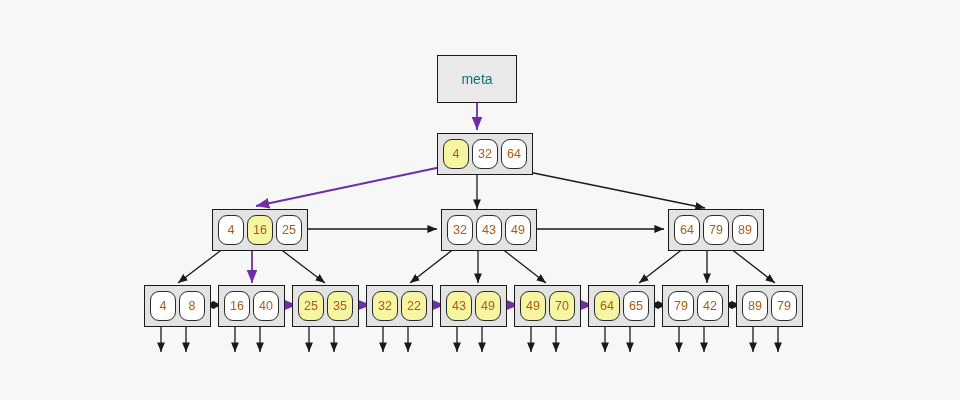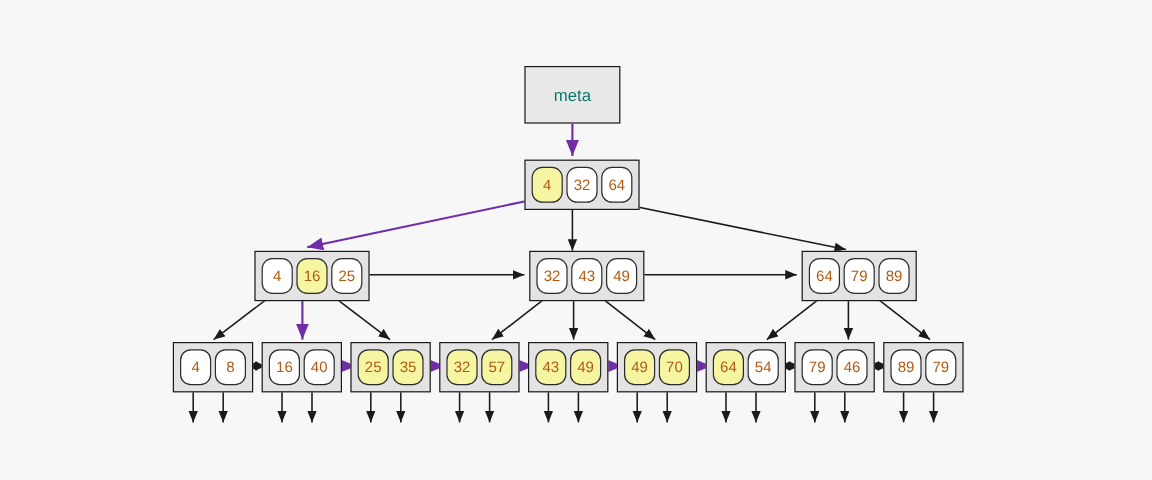--- a/index.html
+++ b/index.html
@@ -156,36 +156,36 @@
   <div class="node leaf" style="left:218px;top:285px;">
     <div class="cell">16</div>
     <div class="cell">40</div>
   </div>
   <div class="node leaf" style="left:292px;top:285px;">
     <div class="cell hl">25</div>
     <div class="cell hl">35</div>
   </div>
   <div class="node leaf" style="left:366px;top:285px;">
     <div class="cell hl">32</div>
-    <div class="cell hl">57</div>
+    <div class="cell hl">22</div>
   </div>
   <div class="node leaf" style="left:440px;top:285px;">
     <div class="cell hl">43</div>
     <div class="cell hl">49</div>
   </div>
   <div class="node leaf" style="left:514px;top:285px;">
     <div class="cell hl">49</div>
     <div class="cell hl">70</div>
   </div>
   <div class="node leaf" style="left:588px;top:285px;">
     <div class="cell hl">64</div>
-    <div class="cell">54</div>
+    <div class="cell">65</div>
   </div>
   <div class="node leaf" style="left:662px;top:285px;">
     <div class="cell">79</div>
-    <div class="cell">46</div>
+    <div class="cell">42</div>
   </div>
   <div class="node leaf" style="left:736px;top:285px;">
     <div class="cell">89</div>
     <div class="cell">79</div>
   </div>
 
 </div>
 
 </body></html>

